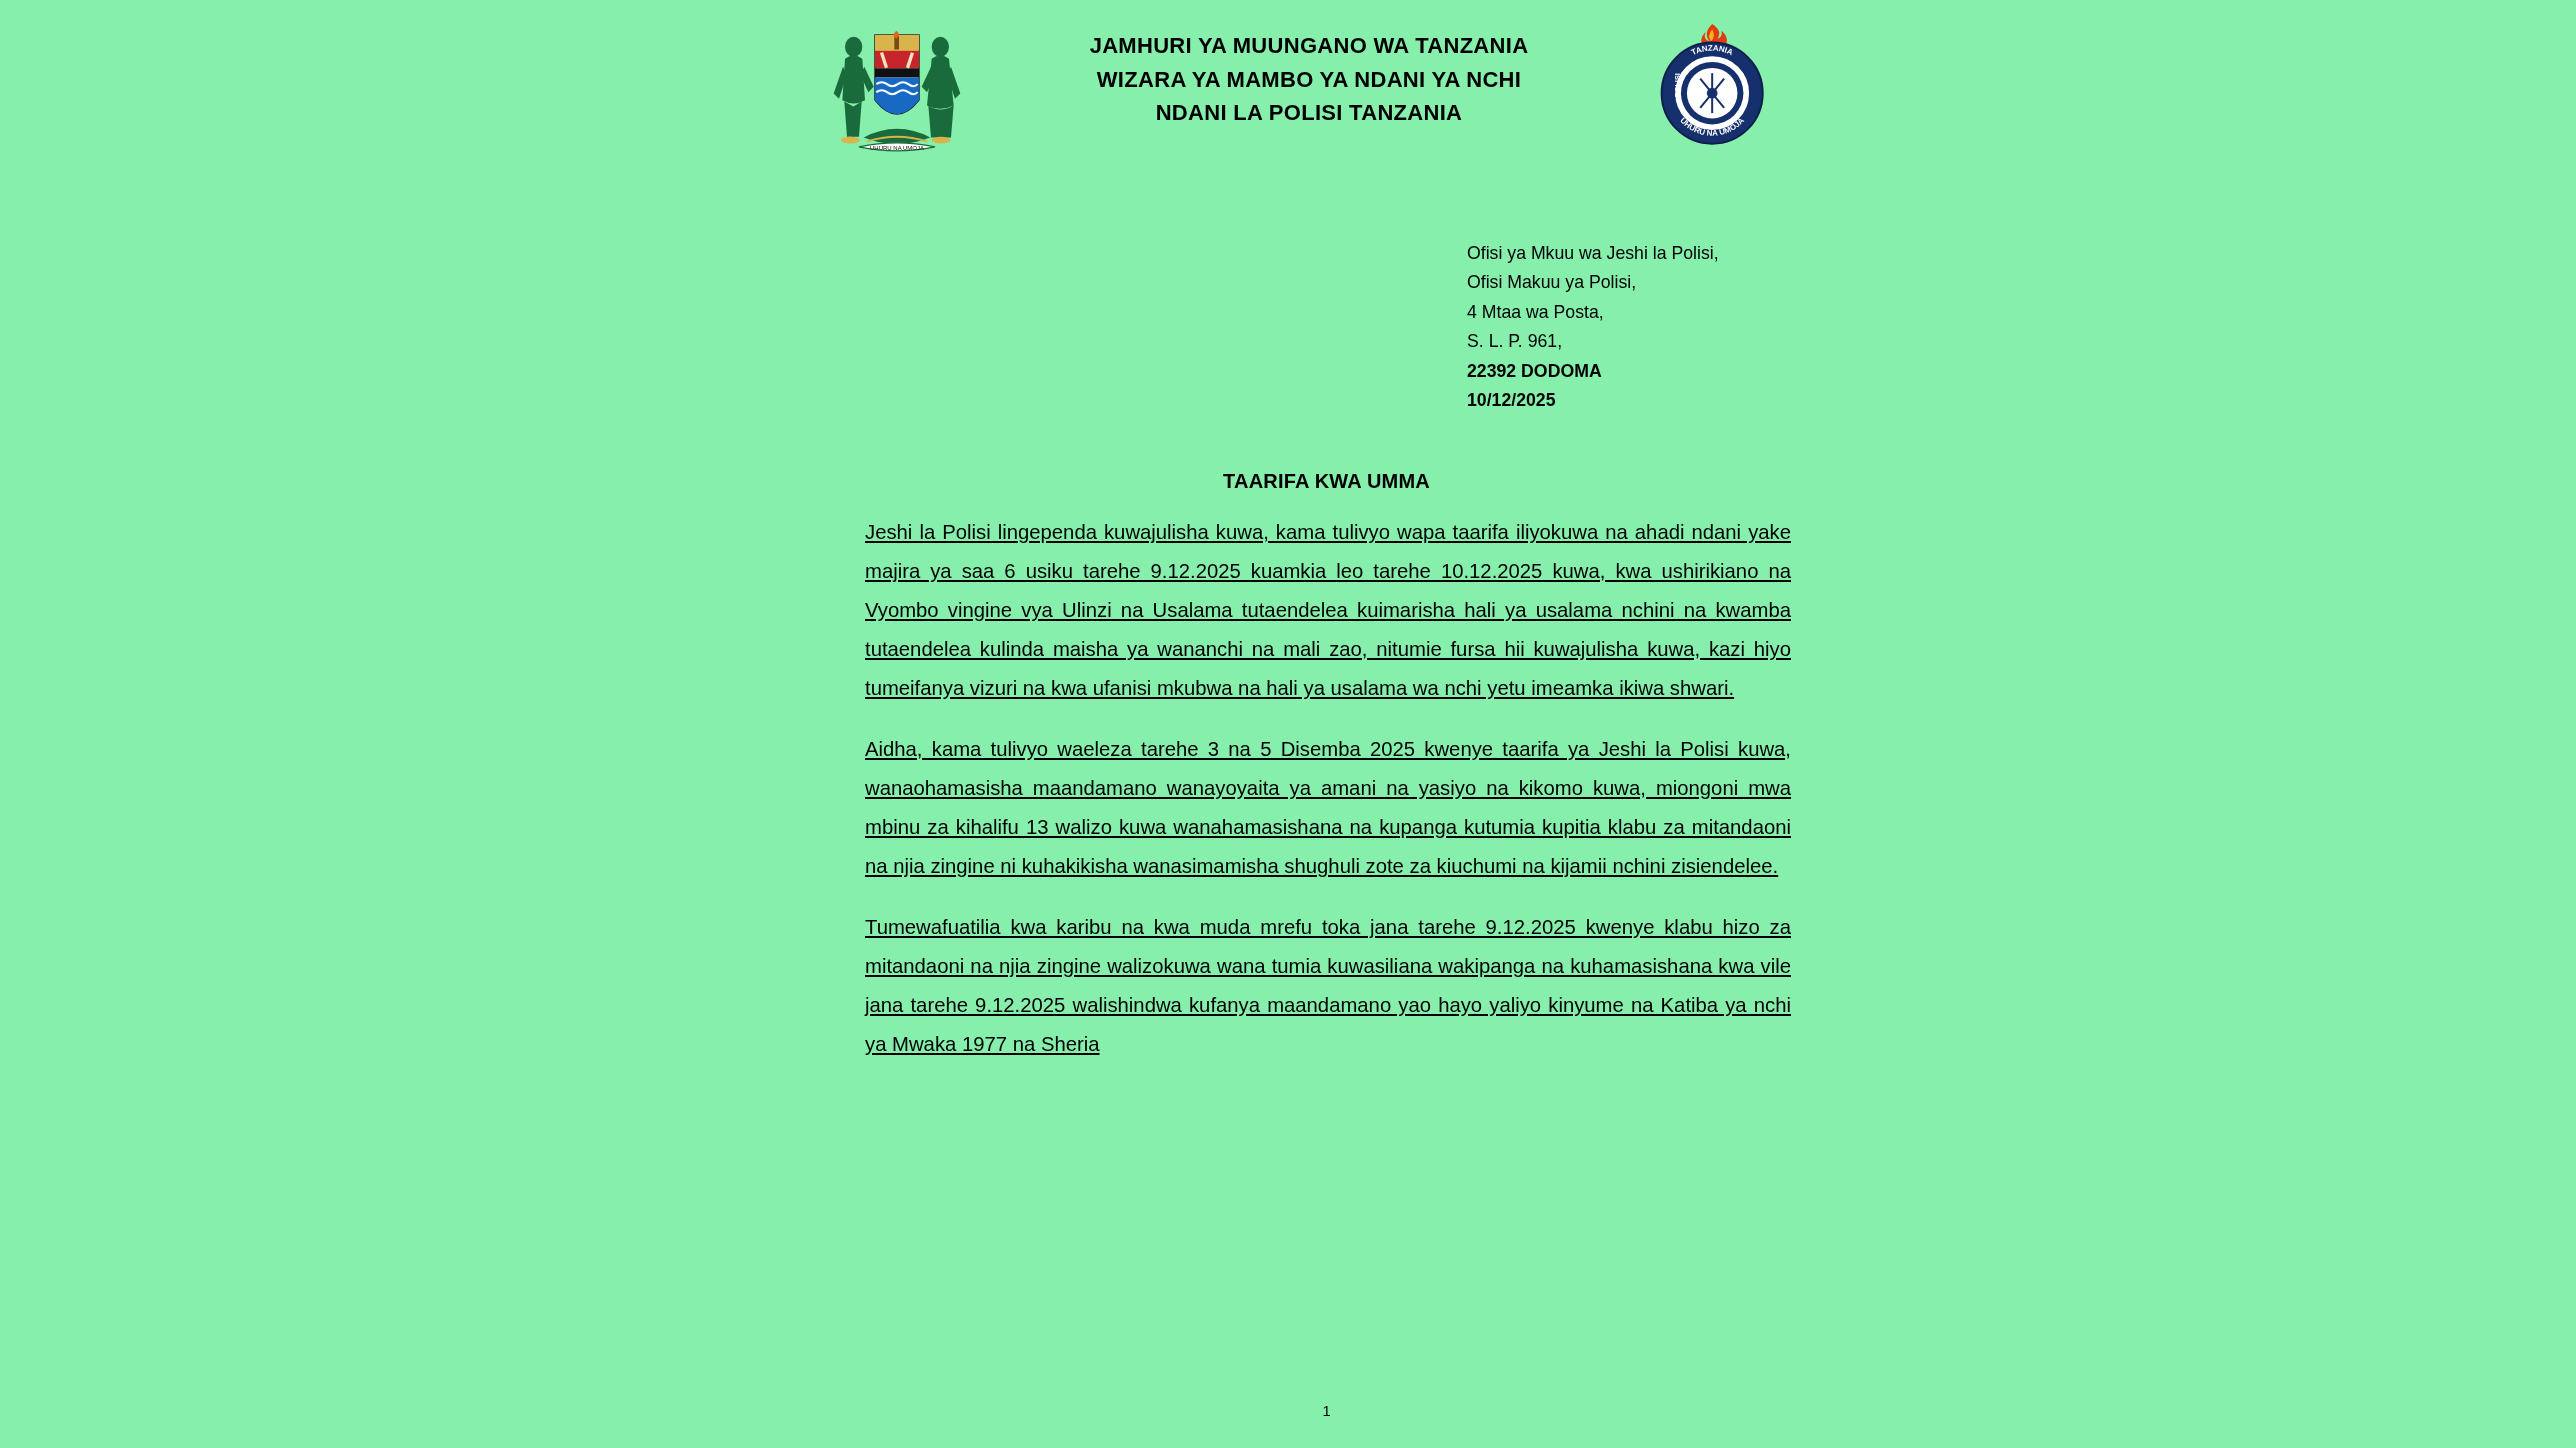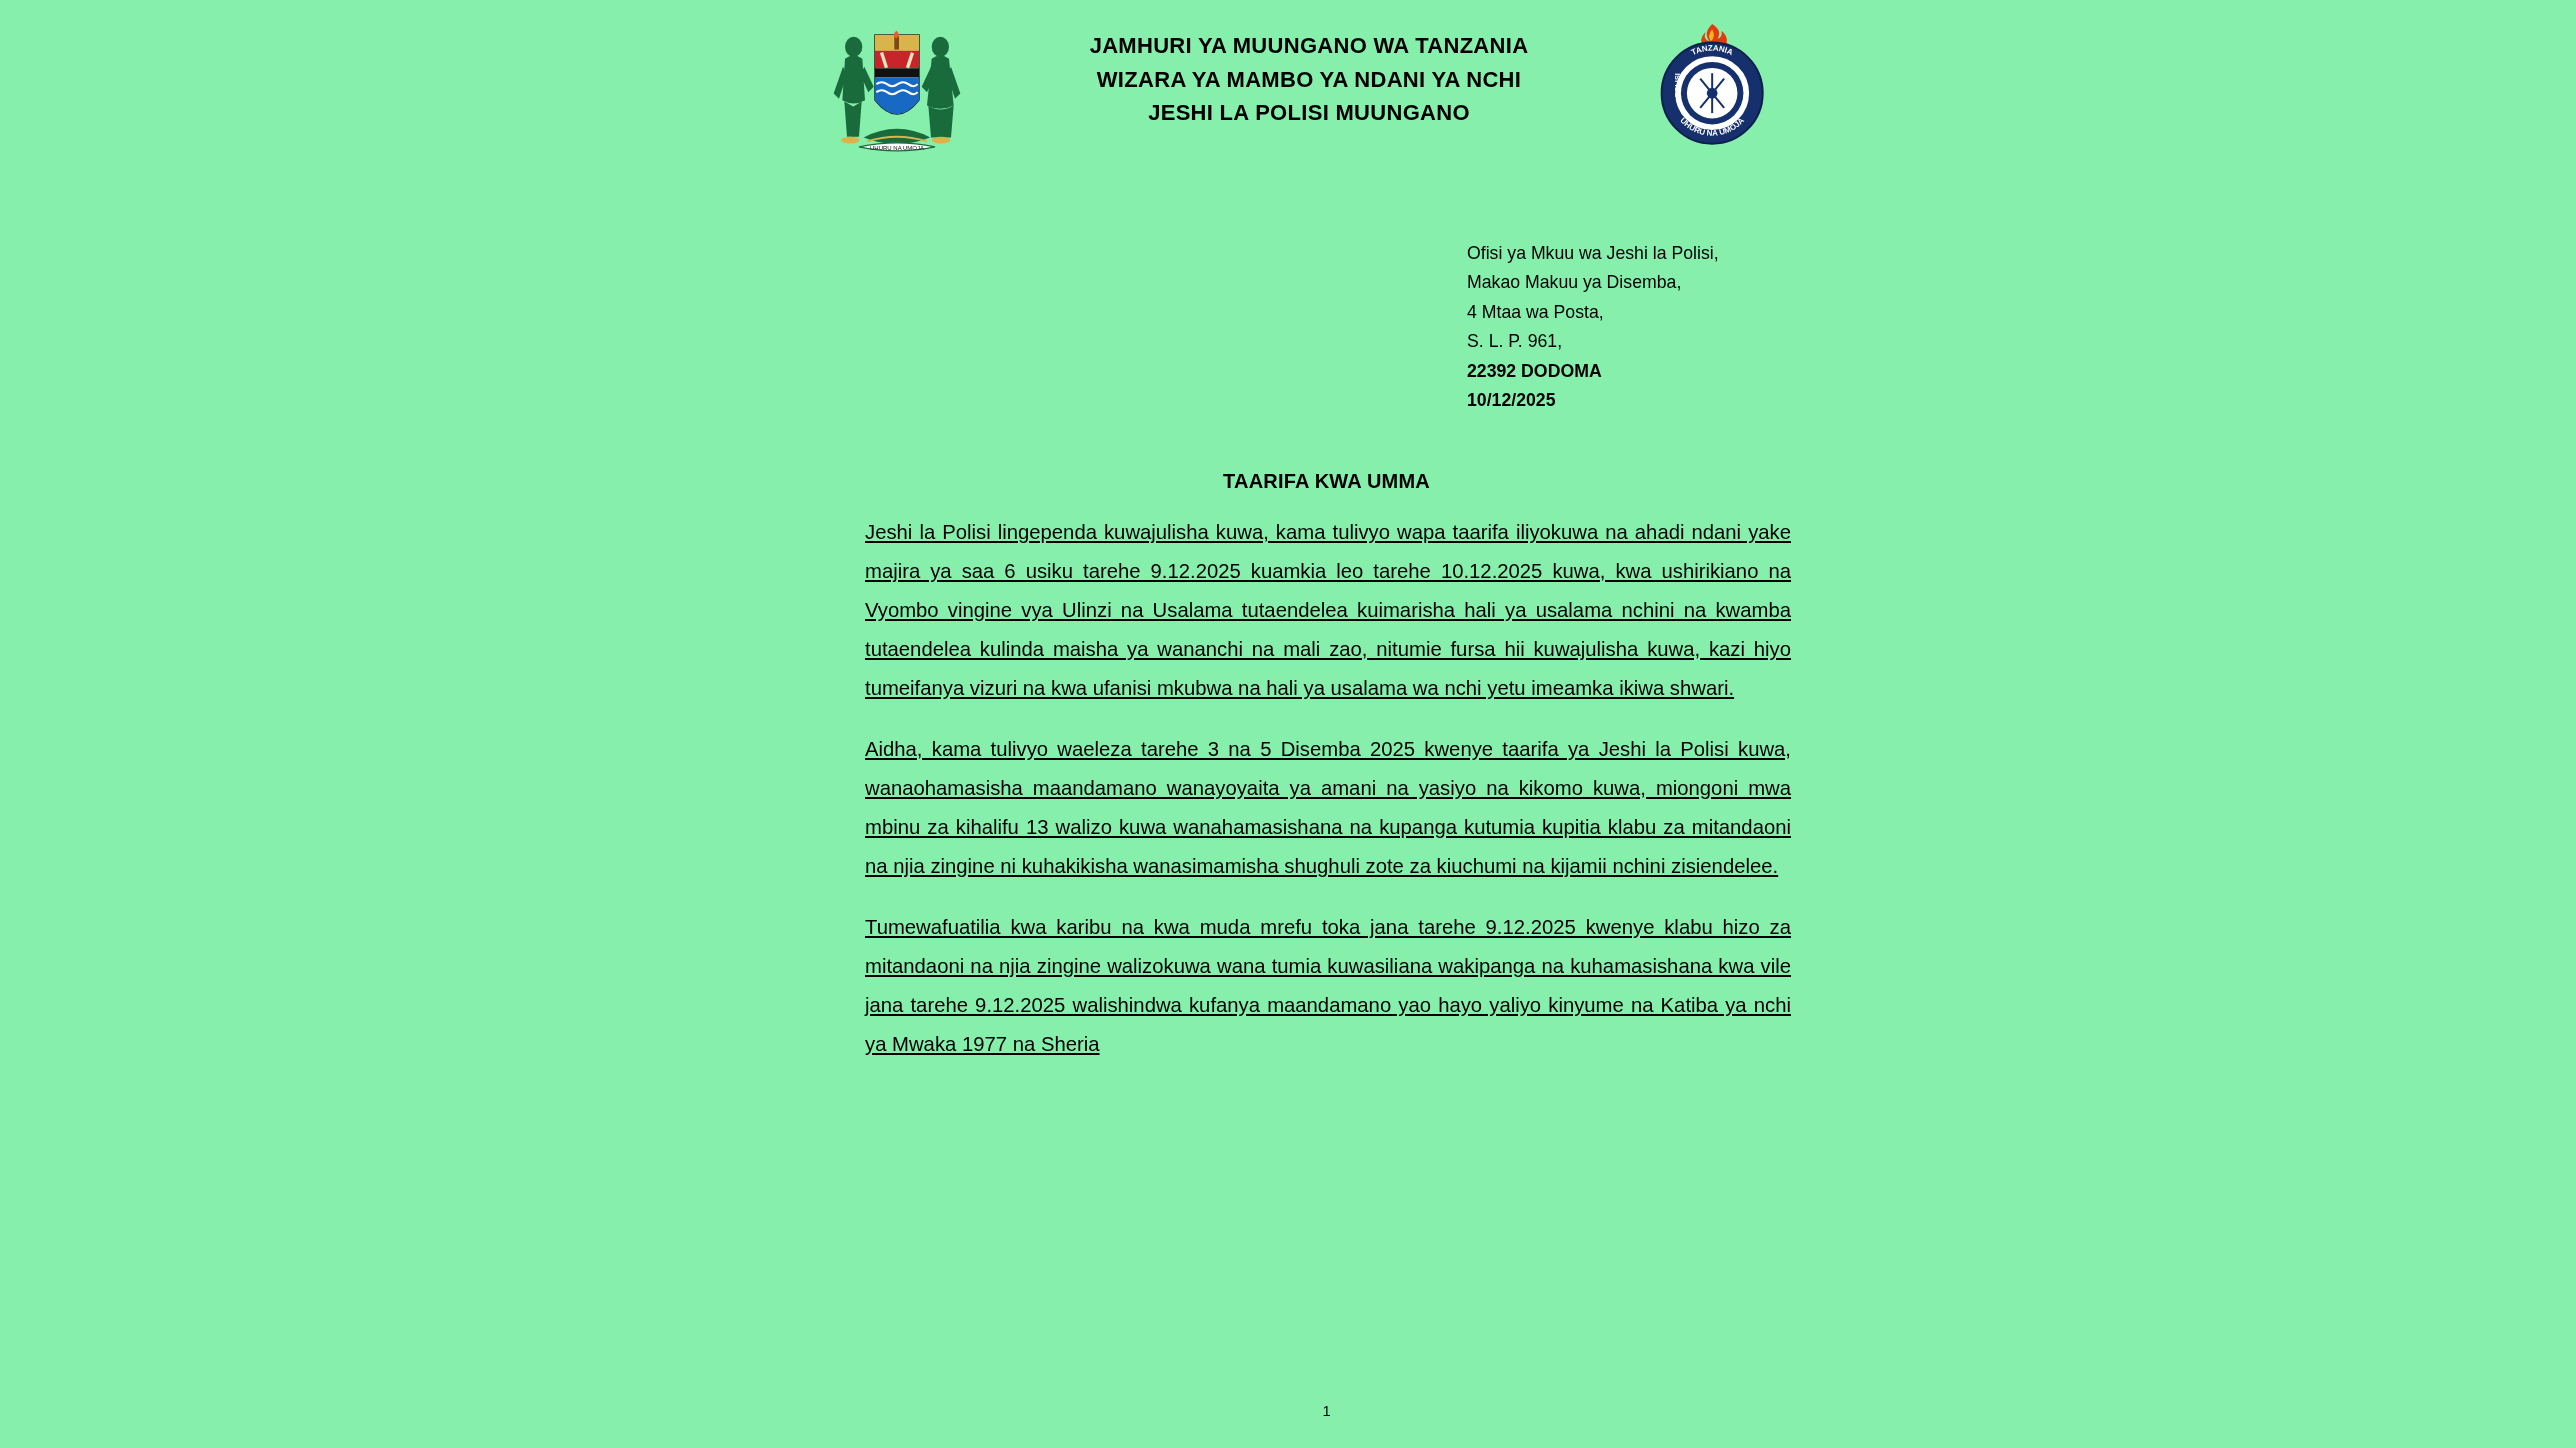--- a/index.html
+++ b/index.html
@@ -164,21 +164,21 @@
         <path d="M60 182 Q105 168 150 182" stroke="#d8b44a" stroke-width="3" fill="none"></path>
 
         <path d="M48 190 Q105 178 162 190 Q105 202 48 190 Z" fill="#ffffff" stroke="#1a6b3c" stroke-width="2"></path>
         <text x="105" y="195" font-size="9" text-anchor="middle" fill="#111111" font-family="Liberation Sans, sans-serif">UHURU NA UMOJA</text>
       </svg>
     </div>
 
     <div class="header-titles">
       <div>JAMHURI YA MUUNGANO WA TANZANIA</div>
       <div>WIZARA YA MAMBO YA NDANI YA NCHI</div>
-      <div>JESHI LA POLISI MUUNGANO</div>
+      <div>NDANI LA POLISI TANZANIA</div>
     </div>
 
     <div class="badge">
       <svg class="badge-svg" viewBox="0 0 185 200" width="123" height="133" xmlns="http://www.w3.org/2000/svg">
 
         <path d="M92 6 q-14 14 -4 26 q-10 -2 -6 -14 q-12 12 -2 24 h30 q10 -14 -4 -26 q2 10 -6 12 q8 -12 -8 -22 z" fill="#e23b0e"></path>
         <path d="M92 14 q-8 10 -2 18 q8 -6 2 -18 z" fill="#f4b323"></path>
 
         <circle cx="92" cy="110" r="76" fill="#16306e"></circle>
         <circle cx="92" cy="110" r="76" fill="none" stroke="#0d1f4a" stroke-width="3"></circle>
@@ -203,21 +203,21 @@
           <textPath href="#botArc" startOffset="50%" text-anchor="middle">UHURU NA UMOJA</textPath>
         </text>
         <text x="44" y="116" font-size="11" fill="#ffffff" font-family="Liberation Sans, sans-serif" font-weight="bold" transform="rotate(-90 44 116)">POLISI</text>
       </svg>
     </div>
   </div>
 
 
   <div class="addr-right">
     <div>Ofisi ya Mkuu wa Jeshi la Polisi,</div>
-    <div>Makao Makuu ya Disemba,</div>
+    <div>Ofisi Makuu ya Polisi,</div>
     <div>4 Mtaa wa Posta,</div>
     <div>S. L. P. 961,</div>
     <div class="bold">22392 DODOMA</div>
     <div class="bold">10/12/2025</div>
   </div>
 
   <div class="doc-title">TAARIFA KWA UMMA</div>
 
   <div class="body-text">
     <p>Jeshi la Polisi lingependa kuwajulisha kuwa, kama tulivyo wapa taarifa iliyokuwa na ahadi ndani yake majira ya saa 6 usiku tarehe 9.12.2025 kuamkia leo tarehe 10.12.2025 kuwa, kwa ushirikiano na Vyombo vingine vya Ulinzi na Usalama tutaendelea kuimarisha hali ya usalama nchini na kwamba tutaendelea kulinda maisha ya wananchi na mali zao, nitumie fursa hii kuwajulisha kuwa, kazi hiyo tumeifanya vizuri na kwa ufanisi mkubwa na hali ya usalama wa nchi yetu imeamka ikiwa shwari.</p>

